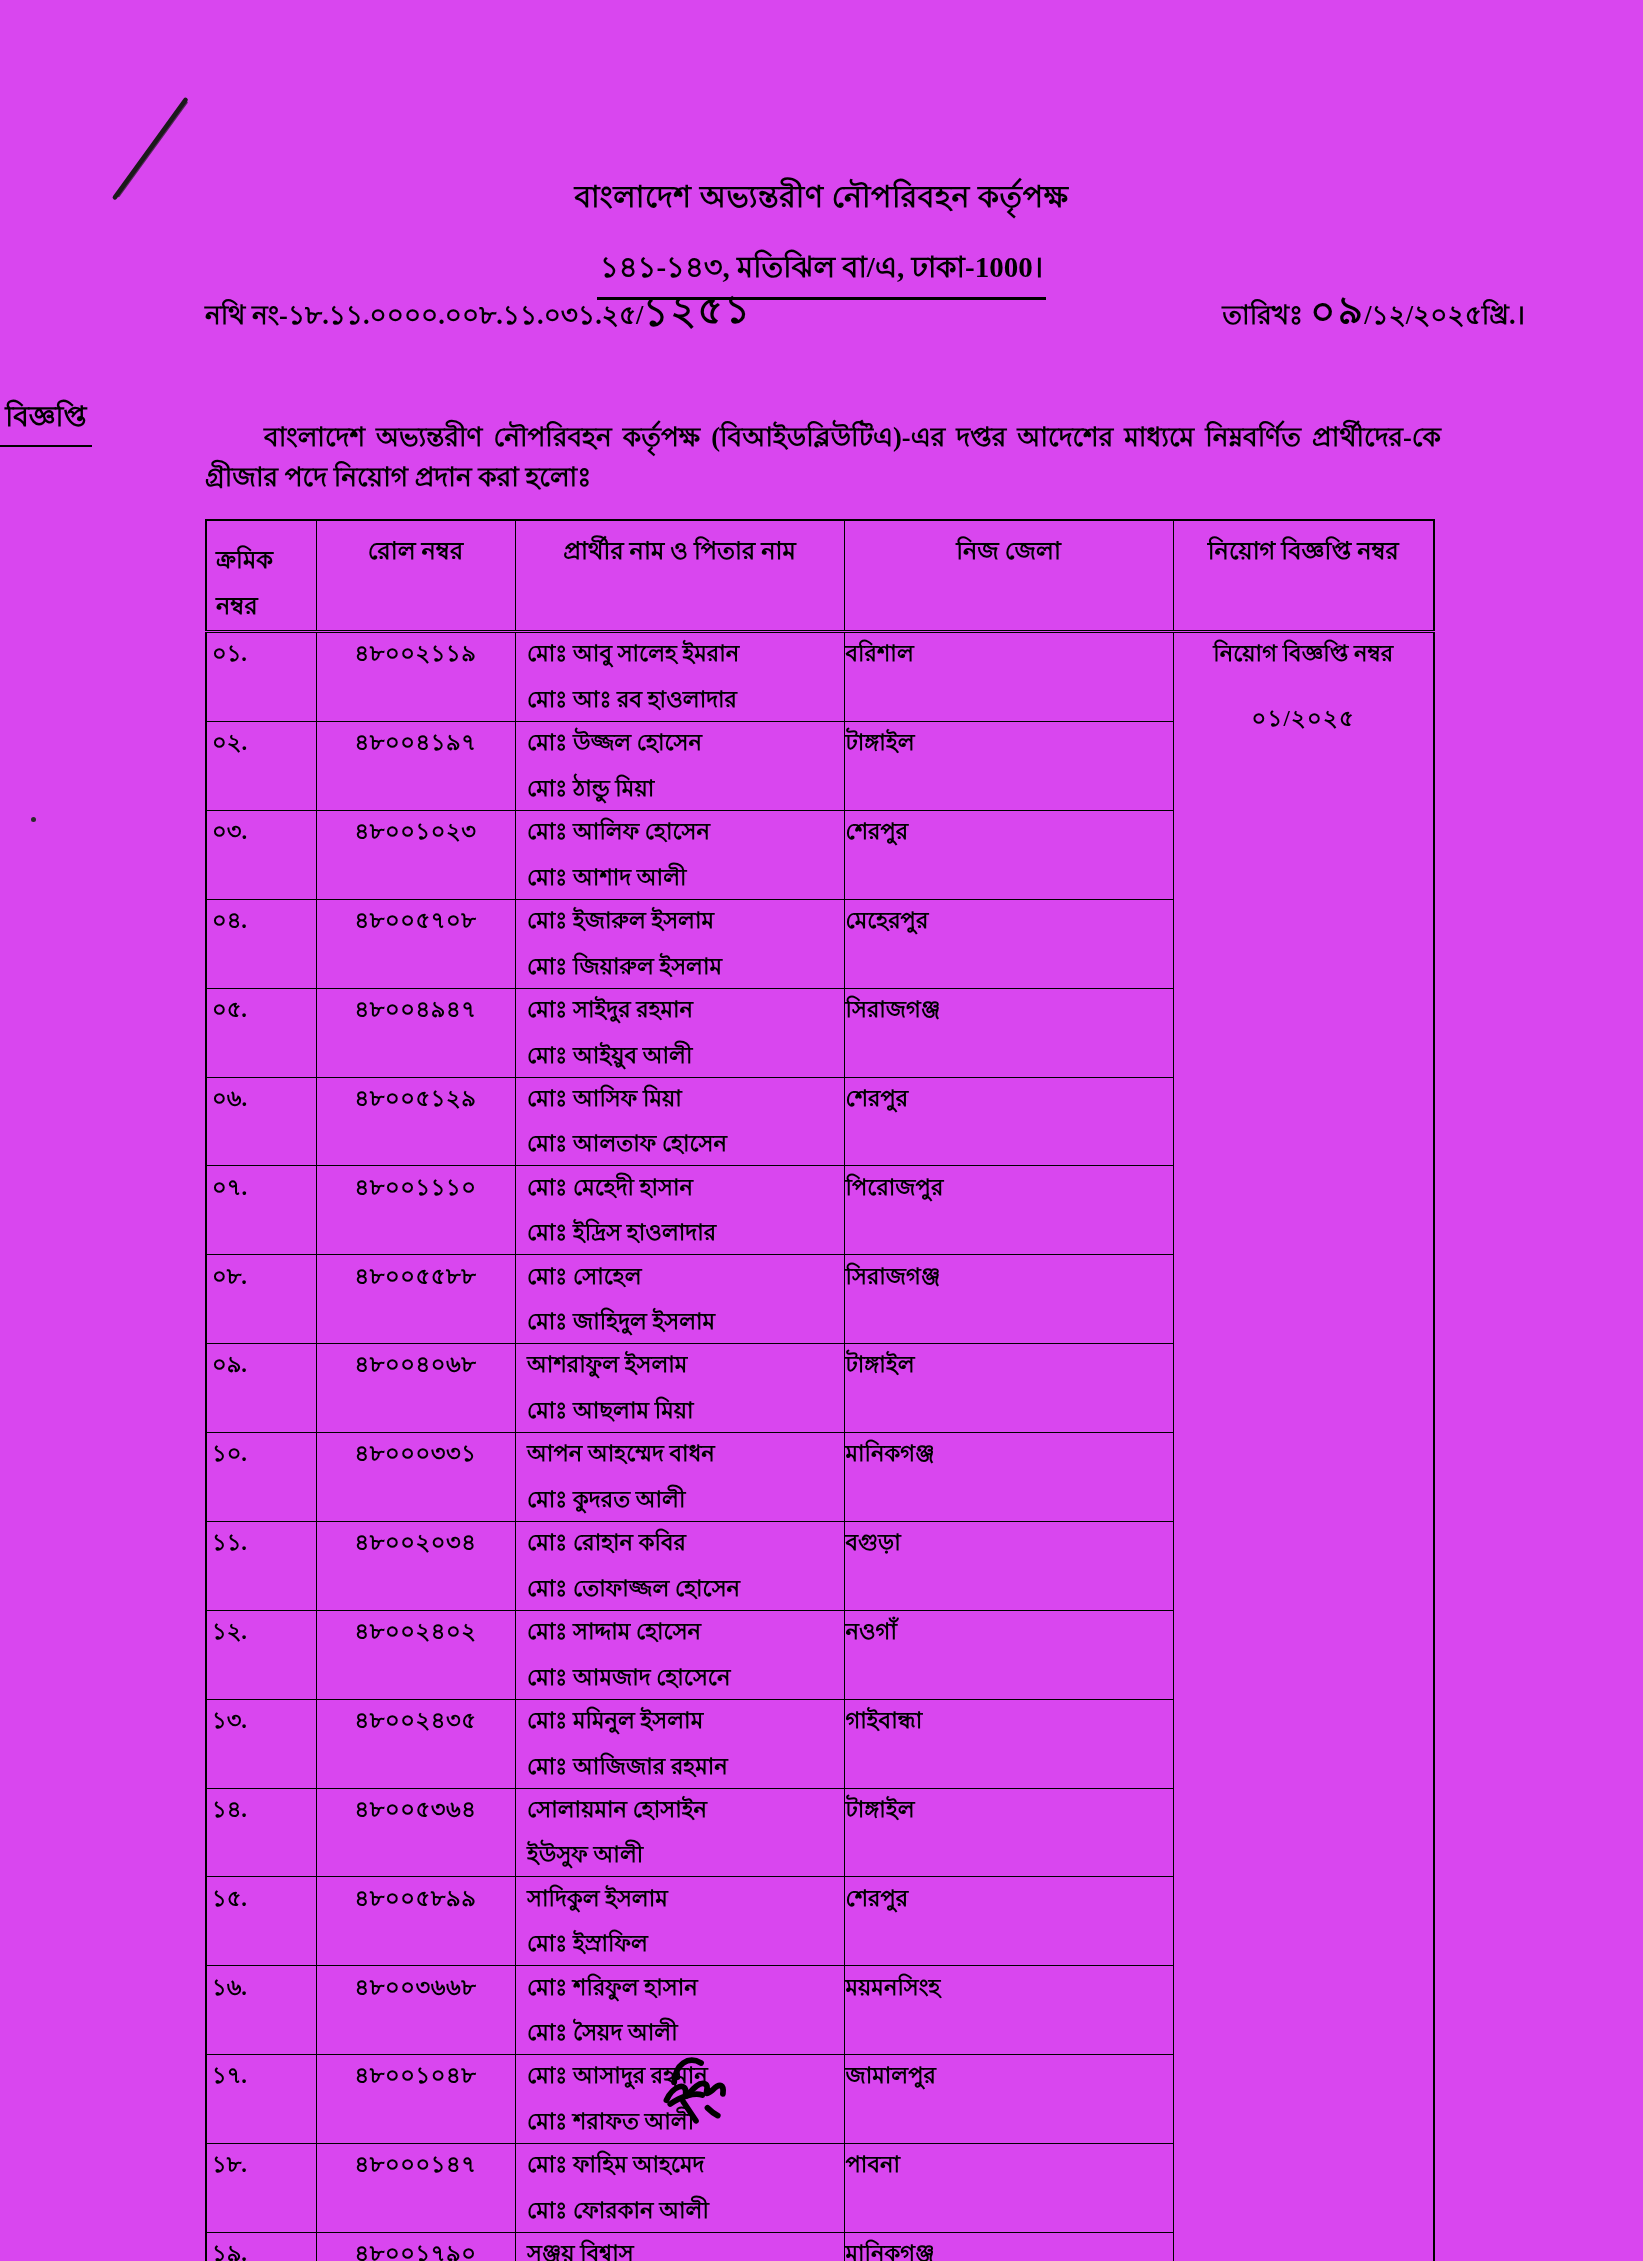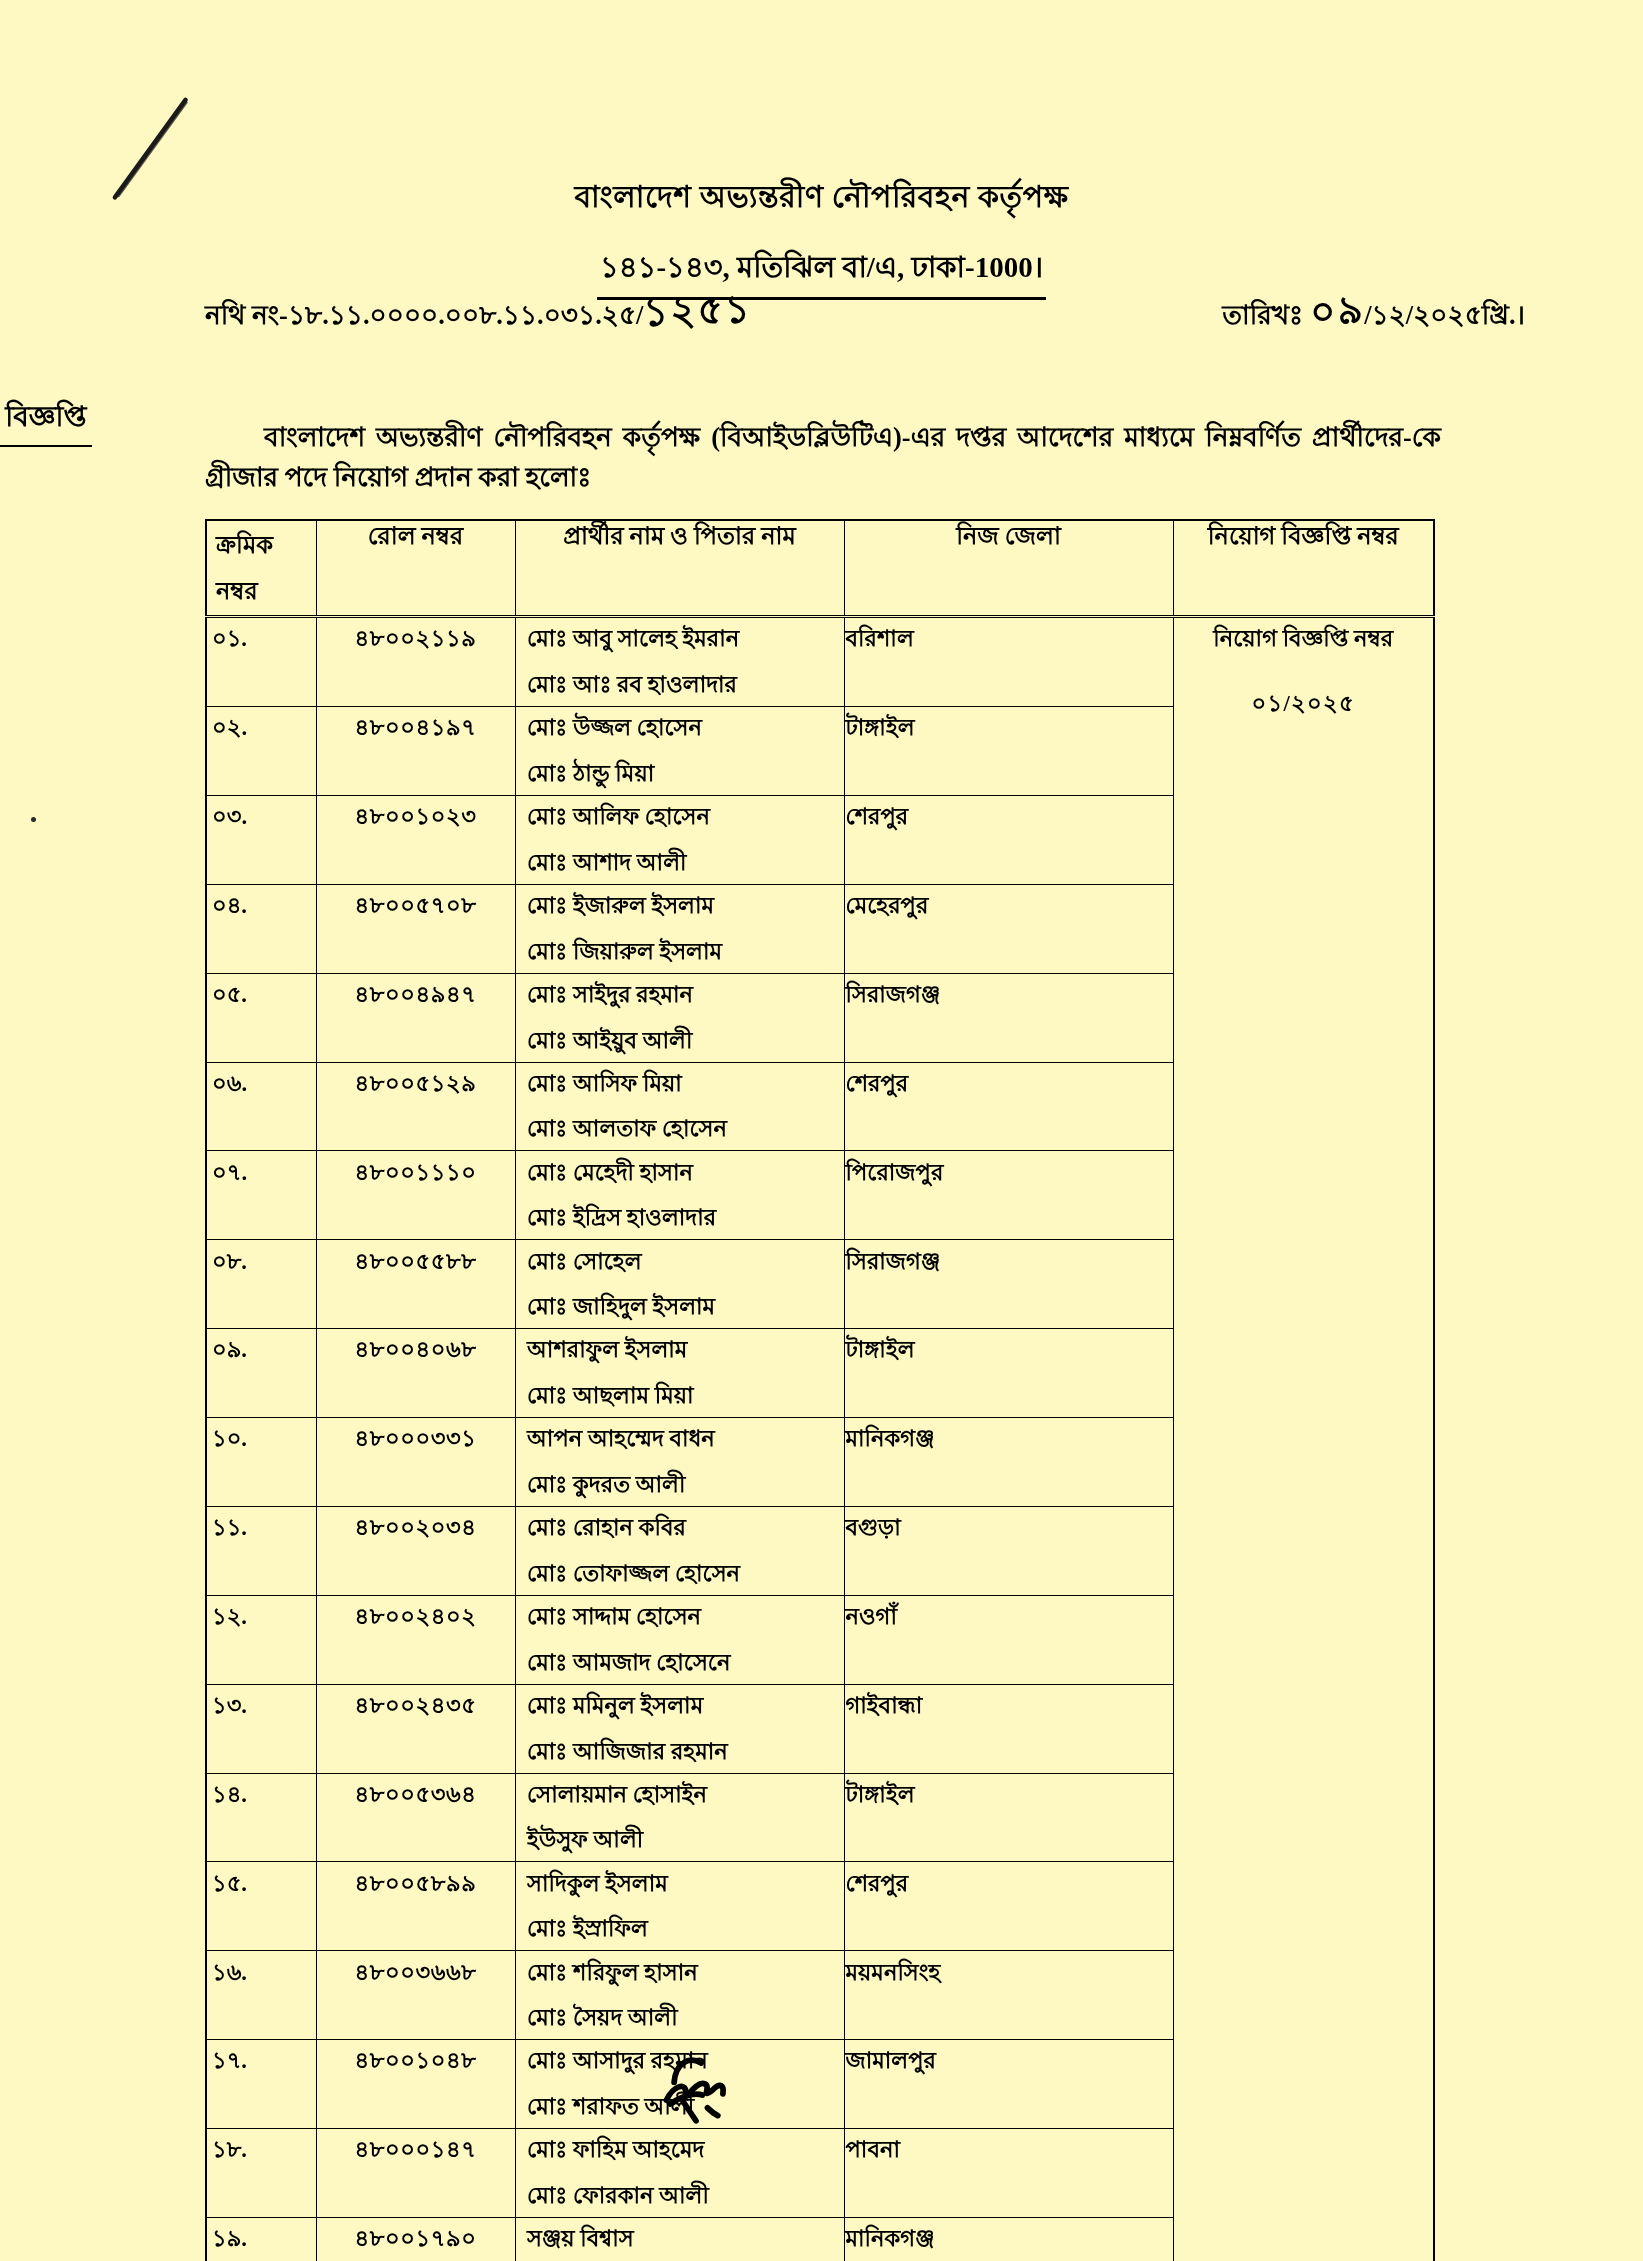--- a/index.html
+++ b/index.html
@@ -1,19 +1,19 @@
 <!DOCTYPE html>
 <html style="font-size:10.3px"><head>
 <meta charset="utf-8">
 <style>
   html,body{margin:0;padding:0;background:#e8e8e8;}
   .page{
     position:relative;
     width:1643px;height:2261px;
-    background:#fef9c3;
+    background:#d946ef;
     color:#000;
     font-family:"Liberation Serif","DejaVu Serif",serif;
     overflow:hidden;
   }
   
   .pen-stroke{position:absolute;left:103px;top:87px;}
   
   .artifact-dot{position:absolute;left:31px;top:817px;width:5.2px;height:5.2px;border-radius:50%;background:#2a2a2a;}
   
   .doc-header{position:absolute;top:173px;left:0;width:100%;text-align:center;}
@@ -35,21 +35,21 @@
   .intro{position:absolute;top:418px;left:205px;width:1236px;
     font-size:26.4px;font-weight:700;line-height:1.5;text-align:justify;text-indent:59px;margin:0;}
   
   .tbl{position:absolute;top:519px;left:205px;width:1228px;
     border-collapse:collapse;table-layout:fixed;}
   .tbl col.c1{width:110px;} .tbl col.c2{width:199px;} .tbl col.c3{width:329px;}
   .tbl col.c4{width:329px;} .tbl col.c5{width:261px;}
   .tbl th,.tbl td{border:1.9px solid #000;vertical-align:top;overflow:hidden;}
   .tbl{border:2.6px solid #000;}
   .tbl thead th{height:62px;font-size:24px;font-weight:700;text-align:center;
-    padding-top:2px;line-height:1.1;}
+    padding-top:17px;line-height:1.1;}
   .tbl thead th.h-serial{text-align:left;padding-left:9px;line-height:1.9;}
   .tbl thead tr{border-bottom:3.9px double #000;}
   .tbl tbody tr{height:64px;}
   .tbl tbody td{font-size:22.6px;font-weight:700;padding-top:3.2px;}
   .c-serial{text-align:left;padding-left:5px;}
   .c-roll{text-align:center;letter-spacing:0.6px;}
   .c-name{text-align:left;padding-left:11.6px;}
   .c-name .father{margin-top:7.7px;}
   .c-dist{}
   .c-notice{text-align:center;font-size:24px;padding-top:6.4px;}

